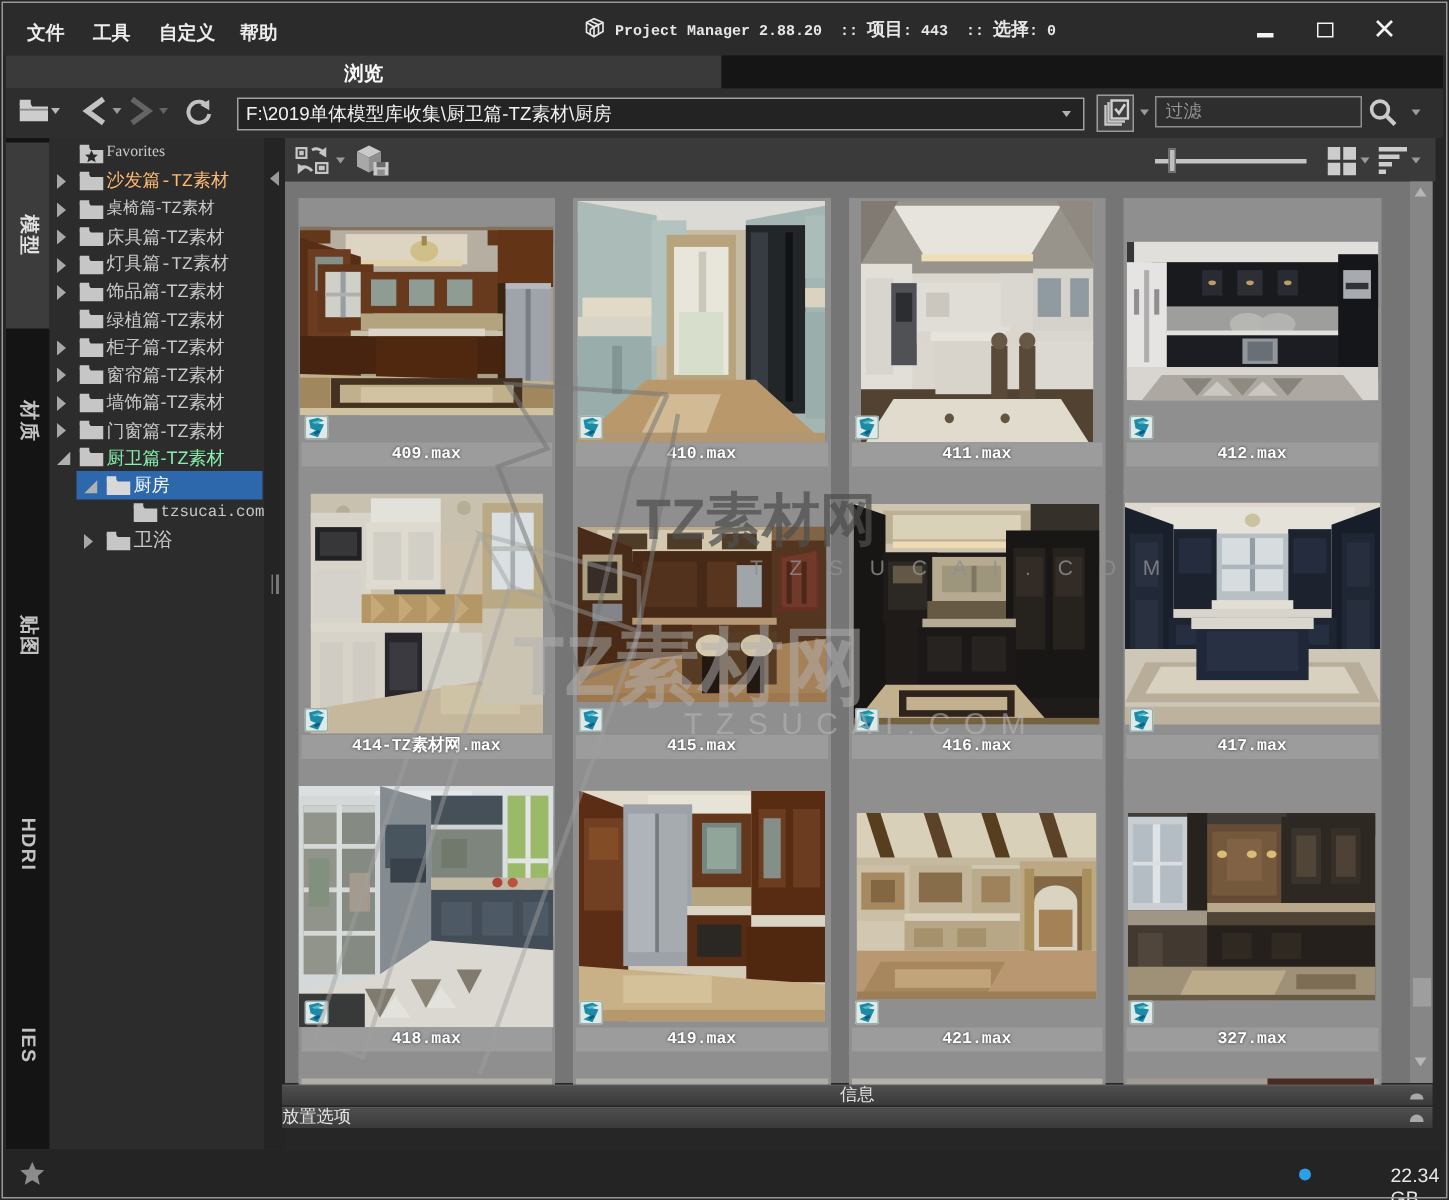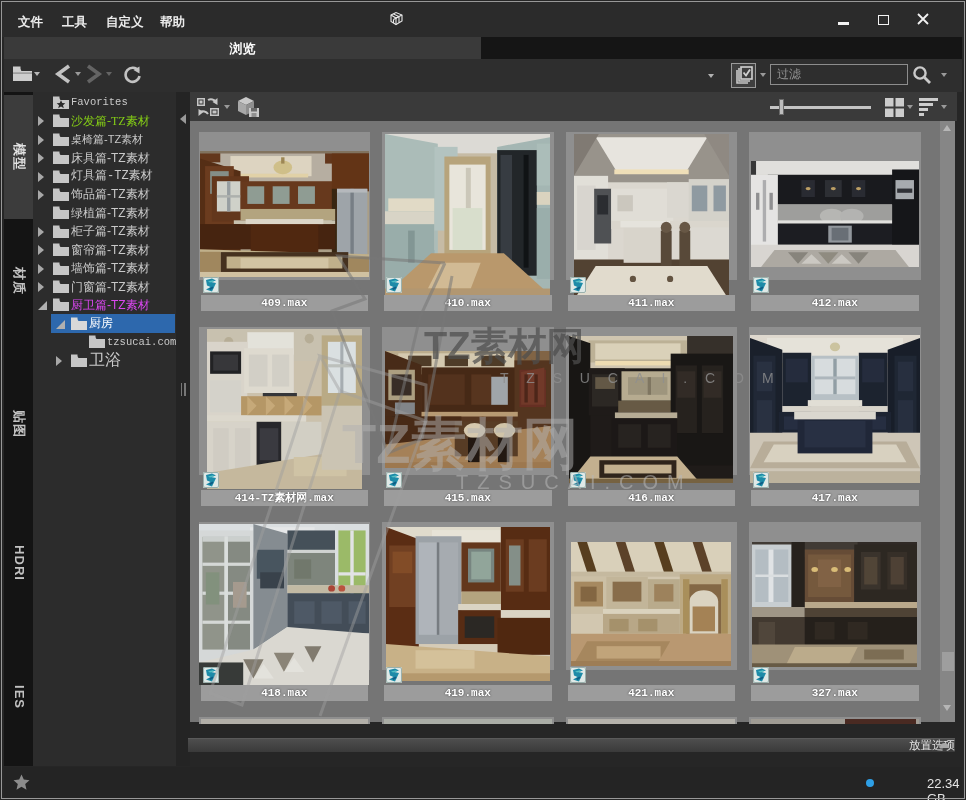--- a/index.html
+++ b/index.html
@@ -1,20 +1,20 @@
 <!DOCTYPE html>
 <html><head><meta charset="utf-8">
 <style>
 * { margin:0; padding:0; box-sizing:content-box; }
 html,body { width:966px; height:800px; overflow:hidden; background:#262626;
   font-family:"Liberation Sans",sans-serif; }
 #win { position:absolute; left:0; top:0; width:966px; height:800px; background:#262626; }
 #border { position:absolute; left:1px; top:1px; width:962px; height:796px; border:1px solid #989898; z-index:50; pointer-events:none; }
 .menu { position:absolute; top:14px; font-size:12.5px; font-weight:bold; color:#ececec; }
-.card { position:absolute; width:171.5px; height:148px; background:#8f8f8f; }
+.card { position:absolute; width:171.5px; height:197px; background:#8f8f8f; }
 .card .ph { position:absolute; overflow:hidden; filter:brightness(0.94) saturate(0.96); }
 .card .badge { position:absolute; left:4px; top:145.5px; width:16px; height:16px; }
 .card .lbl { position:absolute; left:2px; top:163.5px; width:167.5px; height:16px; background:#9c9c9c;
   font-family:"Liberation Mono",monospace; font-size:11px; font-weight:bold; color:#ffffff;
   text-align:center; line-height:16px; text-shadow:0 0 2px rgba(40,40,40,0.9); white-space:nowrap; }
 </style></head>
 <body>
 <div id="win">
 <div id="border"></div>
 <div style="position:absolute;left:2px;top:2px;width:962px;height:35px;background:#2b2b2b"></div>
@@ -23,20 +23,21 @@
 <span class="menu" style="left:62px">工具</span>
 <span class="menu" style="left:106px">自定义</span>
 <span class="menu" style="left:160px">帮助</span>
 <svg style="position:absolute;left:388px;top:10px" width="17" height="17" viewBox="0 0 17 17">
 <g stroke="#e8e8e8" stroke-width="1.1" fill="none">
 <path d="M3,5 L8,2.5 L14,5 L14,11 L8,14.5 L3,11.5 Z"></path>
 <path d="M3,5 L8,8 L14,5 M8,8 L8,14.5 M5.5,4 L11,6.5 L11,12.5"></path>
 <path d="M5.5,9.5 L5.5,13 M11,6.5 L5.5,9.5"></path>
       </g>
     </svg>
+<span style="position:absolute;left:410px;top:11.5px;font-family:'Liberation Mono',monospace;font-size:10px;font-weight:bold;color:#e6e6e6;white-space:nowrap;line-height:16px">Project Manager 2.88.20&nbsp;&nbsp;::&nbsp;<span style="font-size:12px">项目</span>:&nbsp;443&nbsp;&nbsp;::&nbsp;<span style="font-size:12px">选择</span>:&nbsp;0</span>
 <div style="position:absolute;left:838px;top:22px;width:11px;height:2.5px;background:#f2f2f2"></div>
 <div style="position:absolute;left:878px;top:15px;width:9px;height:8px;border:1.7px solid #f2f2f2"></div>
 <svg style="position:absolute;left:917px;top:13px" width="12" height="12" viewBox="0 0 12 12">
       <path d="M1,1 L11,11 M11,1 L1,11" stroke="#f2f2f2" stroke-width="1.8"></path>
     </svg>
 
 <div style="position:absolute;left:4px;top:37px;width:477px;height:22px;background:#3a3a3a"></div>
 <div style="position:absolute;left:481px;top:37px;width:481px;height:22px;background:#151515"></div>
 <div style="position:absolute;left:4px;top:40px;width:477px;text-align:center;font-size:13px;font-weight:bold;color:#fafafa">浏览</div>
 
@@ -52,20 +53,21 @@
     </svg>
     <div style="position:absolute;left:75px;top:72px;width:0;height:0;border-left:3.5px solid transparent;border-right:3.5px solid transparent;border-top:4px solid #9a9a9a"></div>
 <svg style="position:absolute;left:84px;top:64px" width="21" height="20" viewBox="0 0 21 20">
 <path d="M4,2 L15,10 L4,18" stroke="#646464" stroke-width="3.6" fill="none"></path>
     </svg>
     <div style="position:absolute;left:106px;top:72px;width:0;height:0;border-left:3.5px solid transparent;border-right:3.5px solid transparent;border-top:4px solid #646464"></div>
 <svg style="position:absolute;left:123px;top:65px" width="19" height="19" viewBox="0 0 19 19">
 <path d="M15.5,6 A7,7 0 1 0 16.5,11" stroke="#c2c2c2" stroke-width="2.6" fill="none"></path>
 <polygon points="16.5,1.5 16.5,8.5 10.5,5" fill="#c2c2c2"></polygon>
     </svg>
+<div style="position:absolute;left:158px;top:64.5px;width:565px;height:22px;background:#232323;border:1px solid #a2a2a2;color:#f2f2f2;font-size:12.5px;line-height:20px;padding-left:5px;box-sizing:border-box;white-space:nowrap;overflow:hidden">F:\2019单体模型库收集\厨卫篇-TZ素材\厨房</div>
 <div style="position:absolute;left:708px;top:74px;width:0;height:0;border-left:3.5px solid transparent;border-right:3.5px solid transparent;border-top:4px solid #b2b2b2"></div>
 <div style="position:absolute;left:731px;top:63px;width:25px;height:25px;background:#3f3f3f;border:1px solid #9a9a9a;box-sizing:border-box"></div>
 <svg style="position:absolute;left:735px;top:66px" width="18" height="19" viewBox="0 0 18 19">
 <path d="M2,4 L2,17 L13,17" stroke="#c8c8c8" stroke-width="1.6" fill="none"></path>
 <path d="M4,2 L4,15 L15,15" stroke="#c8c8c8" stroke-width="1.6" fill="none"></path>
 <rect x="6" y="1" width="11" height="12" fill="#3f3f3f" stroke="#d2d2d2" stroke-width="1.6"></rect>
 <path d="M8.5,6.5 L11,9.5 L15,3.5" stroke="#d2d2d2" stroke-width="1.8" fill="none"></path>
     </svg>
     <div style="position:absolute;left:760px;top:73px;width:0;height:0;border-left:3.5px solid transparent;border-right:3.5px solid transparent;border-top:4px solid #9a9a9a"></div>
 <div style="position:absolute;left:770px;top:64px;width:138px;height:21px;border:1px solid #8d8d8d;box-sizing:border-box;font-size:12px;color:#949494;line-height:19px;padding-left:6px">过滤</div>
@@ -92,29 +94,29 @@
     <div style="position:absolute;left:4px;top:697px;width:29px;height:0;overflow:visible">
       <div style="position:absolute;left:14.5px;top:0;transform:translate(-50%,-50%) rotate(90deg);font-size:13px;font-weight:bold;color:#c2c2c2;white-space:nowrap;letter-spacing:1px">IES</div>
     </div>
 
 <div style="position:absolute;left:33px;top:92px;width:143px;height:674px;background:#2c2c2c"></div>
 <svg style="position:absolute;left:53px;top:95.8px" width="16" height="13" viewBox="0 0 16 13">
       <path d="M0,2 L6,2 L7.5,4 L16,4 L16,13 L0,13 Z" fill="#c6c6c6"></path>
       <rect x="0" y="0.5" width="6.5" height="3" fill="#c6c6c6"></rect>
       <path d="M8,4.2 L9.3,7 L12.3,7.2 L10,9.2 L10.8,12.2 L8,10.6 L5.2,12.2 L6,9.2 L3.7,7.2 L6.7,7 Z" fill="#2a2a2a"></path>
     </svg>
-    <span style="position:absolute;left:71px;top:93.3px;font-family:Liberation Mono, monospace;font-size:10.5px;line-height:18.4px;color:#c9c9c9;white-space:nowrap">Favorites</span>
+    <span style="position:absolute;left:71px;top:93.3px;font-family:Liberation Serif, serif;font-size:10.5px;line-height:18.4px;color:#c9c9c9;white-space:nowrap">Favorites</span>
     <svg style="position:absolute;left:38px;top:116.2px" width="6" height="10" viewBox="0 0 6 10">
       <polygon points="0,0 6,5 0,10" fill="#a8a8a8"></polygon>
     </svg>
     <svg style="position:absolute;left:53px;top:114.2px" width="16" height="13" viewBox="0 0 16 13">
       <path d="M0,2 L6,2 L7.5,4 L16,4 L16,13 L0,13 Z" fill="#c6c6c6"></path>
       <rect x="0" y="0.5" width="6.5" height="3" fill="#c6c6c6"></rect>
     </svg>
-    <span style="position:absolute;left:71px;top:111.7px;font-family:Liberation Serif, serif;font-size:12px;line-height:18.4px;color:#84cc16;white-space:nowrap">沙发篇-TZ素材</span>
+    <span style="position:absolute;left:71px;top:111.7px;font-family:Liberation Mono, monospace;font-size:12px;line-height:18.4px;color:#fdba74;white-space:nowrap">沙发篇-TZ素材</span>
     <svg style="position:absolute;left:38px;top:134.6px" width="6" height="10" viewBox="0 0 6 10">
       <polygon points="0,0 6,5 0,10" fill="#a8a8a8"></polygon>
     </svg>
     <svg style="position:absolute;left:53px;top:132.6px" width="16" height="13" viewBox="0 0 16 13">
       <path d="M0,2 L6,2 L7.5,4 L16,4 L16,13 L0,13 Z" fill="#c6c6c6"></path>
       <rect x="0" y="0.5" width="6.5" height="3" fill="#c6c6c6"></rect>
     </svg>
     <span style="position:absolute;left:71px;top:130.1px;font-family:'Liberation Sans',sans-serif;font-size:11px;line-height:18.4px;color:#c9c9c9;white-space:nowrap">桌椅篇-TZ素材</span>
     <svg style="position:absolute;left:38px;top:153.1px" width="6" height="10" viewBox="0 0 6 10">
       <polygon points="0,0 6,5 0,10" fill="#a8a8a8"></polygon>
@@ -177,21 +179,21 @@
       <rect x="0" y="0.5" width="6.5" height="3" fill="#c6c6c6"></rect>
     </svg>
     <span style="position:absolute;left:71px;top:277.5px;font-family:'Liberation Sans',sans-serif;font-size:12px;line-height:18.4px;color:#c9c9c9;white-space:nowrap">门窗篇-TZ素材</span>
     <svg style="position:absolute;left:38px;top:301.4px" width="9" height="9" viewBox="0 0 9 9">
       <polygon points="9,0 9,9 0,9" fill="#b0b0b0"></polygon>
     </svg>
     <svg style="position:absolute;left:53px;top:298.4px" width="16" height="13" viewBox="0 0 16 13">
       <path d="M0,2 L6,2 L7.5,4 L16,4 L16,13 L0,13 Z" fill="#c6c6c6"></path>
       <rect x="0" y="0.5" width="6.5" height="3" fill="#c6c6c6"></rect>
     </svg>
-    <span style="position:absolute;left:71px;top:295.9px;font-family:'Liberation Sans',sans-serif;font-size:12px;line-height:18.4px;color:#d946ef;white-space:nowrap">厨卫篇-TZ素材</span>
+    <span style="position:absolute;left:71px;top:295.9px;font-family:'Liberation Sans',sans-serif;font-size:12px;line-height:18.4px;color:#86efac;white-space:nowrap">厨卫篇-TZ素材</span>
     <div style="position:absolute;left:51px;top:314.3px;width:124px;height:18.4px;background:#2d68ad"></div>
     <svg style="position:absolute;left:56px;top:319.8px" width="9" height="9" viewBox="0 0 9 9">
       <polygon points="9,0 9,9 0,9" fill="#b0b0b0"></polygon>
     </svg>
     <svg style="position:absolute;left:71px;top:316.8px" width="16" height="13" viewBox="0 0 16 13">
       <path d="M0,2 L6,2 L7.5,4 L16,4 L16,13 L0,13 Z" fill="#d8d8d8"></path>
       <rect x="0" y="0.5" width="6.5" height="3" fill="#d8d8d8"></rect>
     </svg>
     <span style="position:absolute;left:89px;top:314.3px;font-family:'Liberation Sans',sans-serif;font-size:12px;line-height:18.4px;color:#ffffff;white-space:nowrap">厨房</span>
     <svg style="position:absolute;left:89px;top:335.3px" width="16" height="13" viewBox="0 0 16 13">
@@ -199,21 +201,21 @@
       <rect x="0" y="0.5" width="6.5" height="3" fill="#c6c6c6"></rect>
     </svg>
     <span style="position:absolute;left:107px;top:332.8px;font-family:'Liberation Mono',monospace;font-size:10.5px;line-height:18.4px;color:#c9c9c9;white-space:nowrap">tzsucai.com</span>
     <svg style="position:absolute;left:56px;top:355.7px" width="6" height="10" viewBox="0 0 6 10">
       <polygon points="0,0 6,5 0,10" fill="#a8a8a8"></polygon>
     </svg>
     <svg style="position:absolute;left:71px;top:353.7px" width="16" height="13" viewBox="0 0 16 13">
       <path d="M0,2 L6,2 L7.5,4 L16,4 L16,13 L0,13 Z" fill="#c6c6c6"></path>
       <rect x="0" y="0.5" width="6.5" height="3" fill="#c6c6c6"></rect>
     </svg>
-    <span style="position:absolute;left:89px;top:351.2px;font-family:'Liberation Sans',sans-serif;font-size:16px;line-height:18.4px;color:#c9c9c9;white-space:nowrap">卫浴</span>
+    <span style="position:absolute;left:89px;top:351.2px;font-family:'Liberation Sans',sans-serif;font-size:13px;line-height:18.4px;color:#c9c9c9;white-space:nowrap">卫浴</span>
 
 <div style="position:absolute;left:176px;top:92px;width:14px;height:674px;background:#242424"></div>
 <div style="position:absolute;left:180px;top:114px;width:0;height:0;border-top:5px solid transparent;border-bottom:5px solid transparent;border-right:6px solid #999999"></div>
 <div style="position:absolute;left:180.5px;top:383px;width:1.5px;height:13px;background:#777"></div>
 <div style="position:absolute;left:184px;top:383px;width:1.5px;height:13px;background:#777"></div>
 
 <div style="position:absolute;left:190px;top:92px;width:767px;height:29px;background:#3a3a3a"></div>
 <svg style="position:absolute;left:196px;top:97px" width="24" height="20" viewBox="0 0 24 20">
 <rect x="1" y="1" width="8" height="8" fill="#c6c6c6"></rect>
       <rect x="2.5" y="2.5" width="5" height="5" fill="#3a3a3a"></rect>
@@ -786,22 +788,26 @@
 <text x="310" y="262" font-size="14" fill="#8f8f8f" opacity="0.8" letter-spacing="7" font-family="'Liberation Sans',sans-serif">T Z S U C A I . C O M</text>
 <text x="152" y="342" font-size="56" font-weight="bold" fill="#b2b2b2" opacity="0.5" font-family="'Liberation Sans',sans-serif">TZ素材网</text>
 <text x="266" y="368" font-size="20" fill="#b8b8b8" opacity="0.55" letter-spacing="9" font-family="'Liberation Sans',sans-serif">TZSUCAI.COM</text>
 </svg>
 
 <div style="position:absolute;left:940px;top:121px;width:15px;height:601px;background:#868686"></div>
 <div style="position:absolute;left:943px;top:124.5px;width:0;height:0;border-left:4.5px solid transparent;border-right:4.5px solid transparent;border-bottom:6px solid #b6b6b6"></div>
 <div style="position:absolute;left:941.5px;top:652px;width:12px;height:19px;background:#9e9e9e"></div>
 <div style="position:absolute;left:943px;top:705px;width:0;height:0;border-left:4.5px solid transparent;border-right:4.5px solid transparent;border-top:6px solid #b6b6b6"></div>
 
+<div style="position:absolute;left:188px;top:723px;width:767px;height:13.8px;background:linear-gradient(#4e4e4e,#3a3a3a);border-top:1px solid #5a5a5a;box-sizing:border-box">
+      <div style="text-align:center;font-size:11.5px;color:#e2e2e2;line-height:13px">信息</div>
+      <div style="position:absolute;right:6px;top:4.5px;width:9px;height:4.5px;background:#a8a8a8;border-radius:4.5px 4.5px 0 0"></div>
+    </div>
     <div style="position:absolute;left:188px;top:737.8px;width:767px;height:13.8px;background:linear-gradient(#4e4e4e,#3a3a3a);border-top:1px solid #5a5a5a;box-sizing:border-box">
-      <div style="text-align:right;font-size:11.5px;color:#e2e2e2;line-height:13px">放置选项</div>
+      <div style="text-align:left;font-size:11.5px;color:#e2e2e2;line-height:13px">放置选项</div>
       <div style="position:absolute;right:6px;top:4.5px;width:9px;height:4.5px;background:#a8a8a8;border-radius:4.5px 4.5px 0 0"></div>
     </div>
 
 <div style="position:absolute;left:4px;top:766.5px;width:958px;height:31px;background:#242424"></div>
 <svg style="position:absolute;left:13px;top:774px" width="17" height="17" viewBox="0 0 17 17">
       <path d="M8.5,0.5 L10.8,5.6 L16.5,6.2 L12.2,10 L13.5,15.8 L8.5,12.8 L3.5,15.8 L4.8,10 L0.5,6.2 L6.2,5.6 Z" fill="#8c8c8c"></path>
     </svg>
 <div style="position:absolute;left:866px;top:779px;width:8px;height:8px;border-radius:50%;background:#2e9fe6"></div>
 <span style="position:absolute;left:927px;top:775.5px;font-size:13px;color:#e5e5e5">22.34 GB</span>
 

